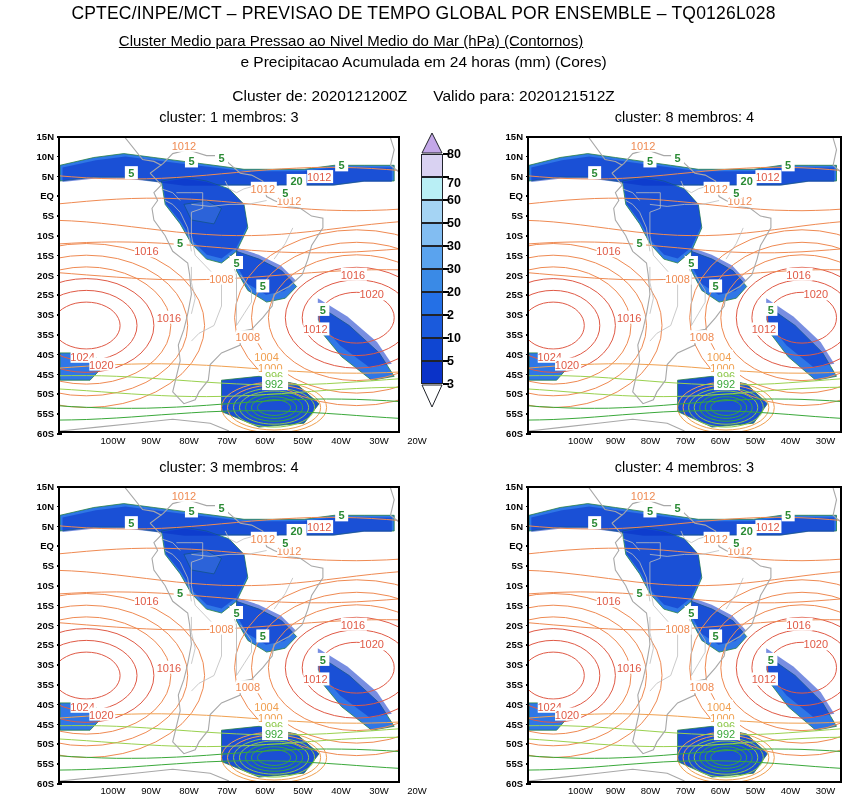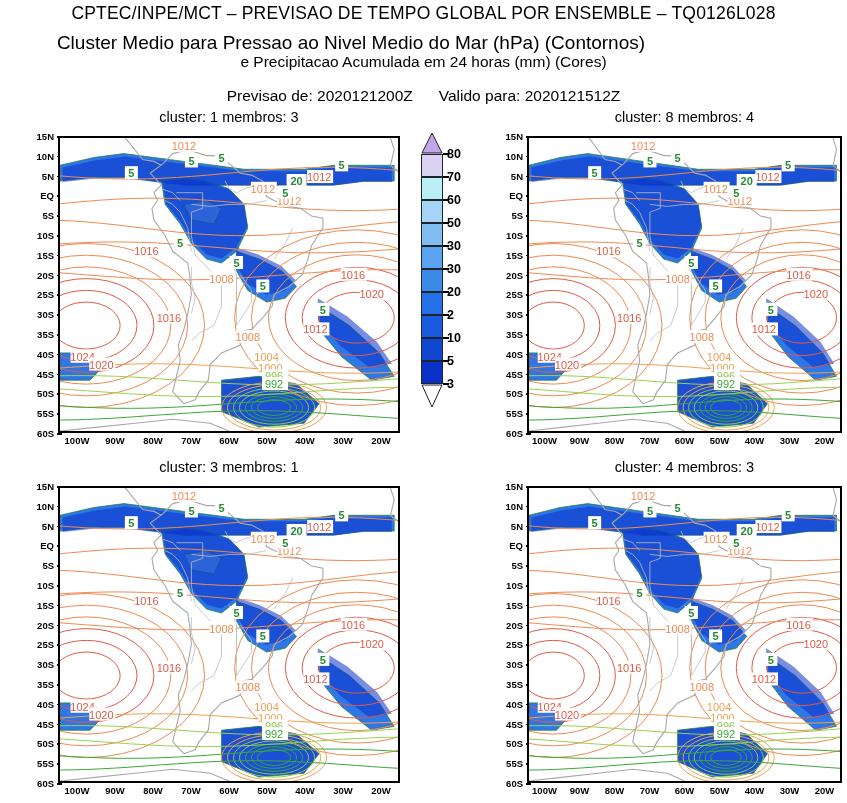--- a/index.html
+++ b/index.html
@@ -2,59 +2,59 @@
 <html><head>
 <meta charset="utf-8">
 <style>
   html,body{margin:0;padding:0;background:#ffffff;}
   body{width:847px;height:803px;position:relative;overflow:hidden;
        font-family:"Liberation Sans",sans-serif;color:#000;}
 
   
   .title-main{position:absolute;left:0;top:3px;width:847px;text-align:center;
       font-size:17.5px;letter-spacing:.2px;white-space:nowrap;}
-  .title-sub1{position:absolute;left:0;top:32px;width:702px;text-align:center;font-size:19px;}
+  .title-sub1{position:absolute;left:0;top:32px;width:702px;text-align:center;font-size:15px;text-decoration:underline;}
   .title-sub2{position:absolute;left:0;top:53px;width:847px;text-align:center;font-size:15.5px;}
   .title-run{position:absolute;left:0;top:87px;width:847px;text-align:center;font-size:15.5px;}
   .title-run span{display:inline-block;}
   .gap{width:26px;display:inline-block;}
 
   .panel-title{position:absolute;font-size:14.5px;text-align:center;white-space:nowrap;}
 
   
   .panel{position:absolute;box-sizing:border-box;border:2px solid #000;background:#fff;overflow:hidden;}
   .plotarea{position:absolute;inset:0;overflow:hidden;}
   .plotarea svg{position:absolute;left:0;top:0;}
 
   
   .ylab{position:absolute;right:2px;transform:translateY(-50%);
         font-size:9.5px;font-weight:bold;text-align:right;}
   .xlab{position:absolute;top:1px;transform:translateX(-50%);
-        font-size:9.5px;font-weight:bold;}
+        font-size:9.5px;font-weight:normal;margin-left:36px;}
   .ytickcol{position:absolute;width:38px;}
   .xtickrow{position:absolute;height:16px;}
 
   
   .cbar{position:absolute;}
   .cbar-seg{position:absolute;left:0;width:22px;border:1px solid #20232a;box-sizing:border-box;}
   .cbar-lab{position:absolute;left:26px;font-size:12.5px;font-weight:bold;transform:translateY(-50%);}
   .cbar-tick{position:absolute;left:22px;width:6px;height:2px;background:#000;}
   .cbar-arrow{position:absolute;left:0;width:22px;}
 </style>
 </head>
 <body>
 
 <div class="title-main">CPTEC/INPE/MCT – PREVISAO DE TEMPO GLOBAL POR ENSEMBLE – TQ0126L028</div>
 <div class="title-sub1">Cluster Medio para Pressao ao Nivel Medio do Mar (hPa) (Contornos)</div>
 <div class="title-sub2">e Precipitacao Acumulada em 24 horas (mm) (Cores)</div>
-<div class="title-run"><span>Previsao de: 2020121200Z</span><span class="gap"></span><span>Valido para: 2020121512Z</span></div>
+<div class="title-run"><span>Cluster de: 2020121200Z</span><span class="gap"></span><span>Valido para: 2020121512Z</span></div>
 
 <div class="panel-title" style="left:58px;top:109px;width:342px;">cluster: 1   membros: 3</div>
 <div class="panel-title" style="left:527px;top:109px;width:315px;">cluster: 8   membros: 4</div>
-<div class="panel-title" style="left:58px;top:459px;width:342px;">cluster: 3   membros: 1</div>
+<div class="panel-title" style="left:58px;top:459px;width:342px;">cluster: 3   membros: 4</div>
 <div class="panel-title" style="left:527px;top:459px;width:315px;">cluster: 4   membros: 3</div>
 
 <div class="ytickcol" id="yt0" style="left:18px;top:136px;height:297px;">
     <div class="ylab" style="top: 0px;">15N</div>
     <div style="position: absolute; right: -6px; width: 5px; height: 1.5px; background: rgb(0, 0, 0); top: 0px;"></div>
     <div class="ylab" style="top: 19.8px;">10N</div>
     <div style="position: absolute; right: -6px; width: 5px; height: 1.5px; background: rgb(0, 0, 0); top: 19.8px;"></div>
     <div class="ylab" style="top: 39.6px;">5N</div>
     <div style="position: absolute; right: -6px; width: 5px; height: 1.5px; background: rgb(0, 0, 0); top: 39.6px;"></div>
     <div class="ylab" style="top: 59.4px;">EQ</div>
@@ -716,20 +716,20 @@
     <div class="cbar-lab" style="top: 160px;">20</div>
     <div class="cbar-tick" style="top: 159px;"></div>
     <div class="cbar-lab" style="top: 137px;">30</div>
     <div class="cbar-tick" style="top: 136px;"></div>
     <div class="cbar-lab" style="top: 114px;">30</div>
     <div class="cbar-tick" style="top: 113px;"></div>
     <div class="cbar-lab" style="top: 91px;">50</div>
     <div class="cbar-tick" style="top: 90px;"></div>
     <div class="cbar-lab" style="top: 68px;">60</div>
     <div class="cbar-tick" style="top: 67px;"></div>
-    <div class="cbar-lab" style="top: 45px;">70</div>
+    <div class="cbar-lab" style="top: 51px;">70</div>
     <div class="cbar-tick" style="top: 44px;"></div>
     <div class="cbar-lab" style="top: 22px;">80</div>
     <div class="cbar-tick" style="top: 21px;"></div>
     <div class="cbar-arrow" style="top: 252px; height: 24px;"><svg width="22" height="24">
         <polygon points="11,23 1,1 21,1" fill="#ffffff" stroke="#20232a" stroke-width="1"></polygon>
       </svg></div>
   </div>
 
 </body></html>

